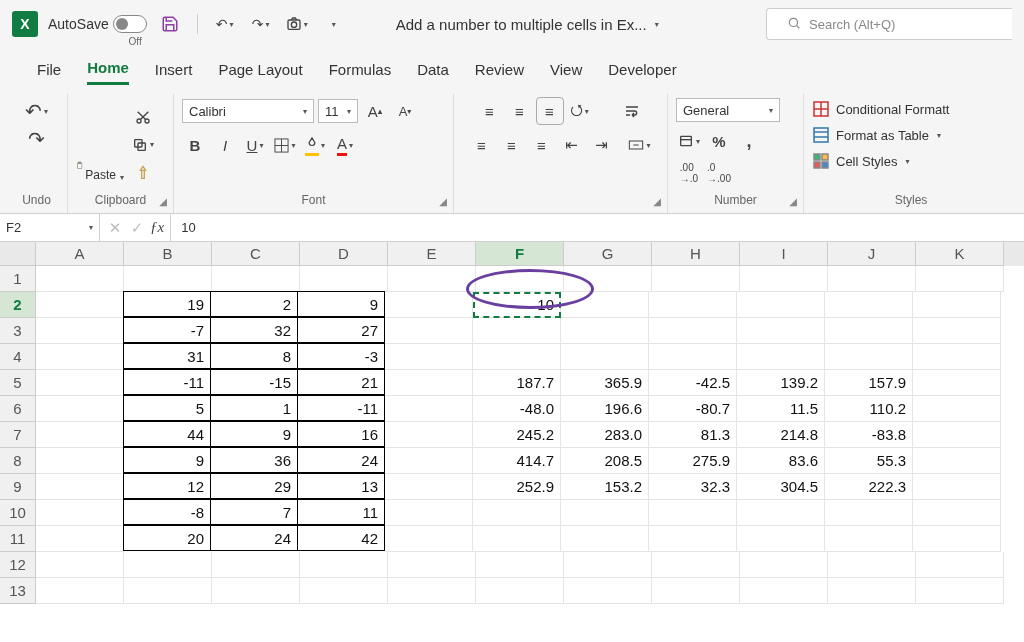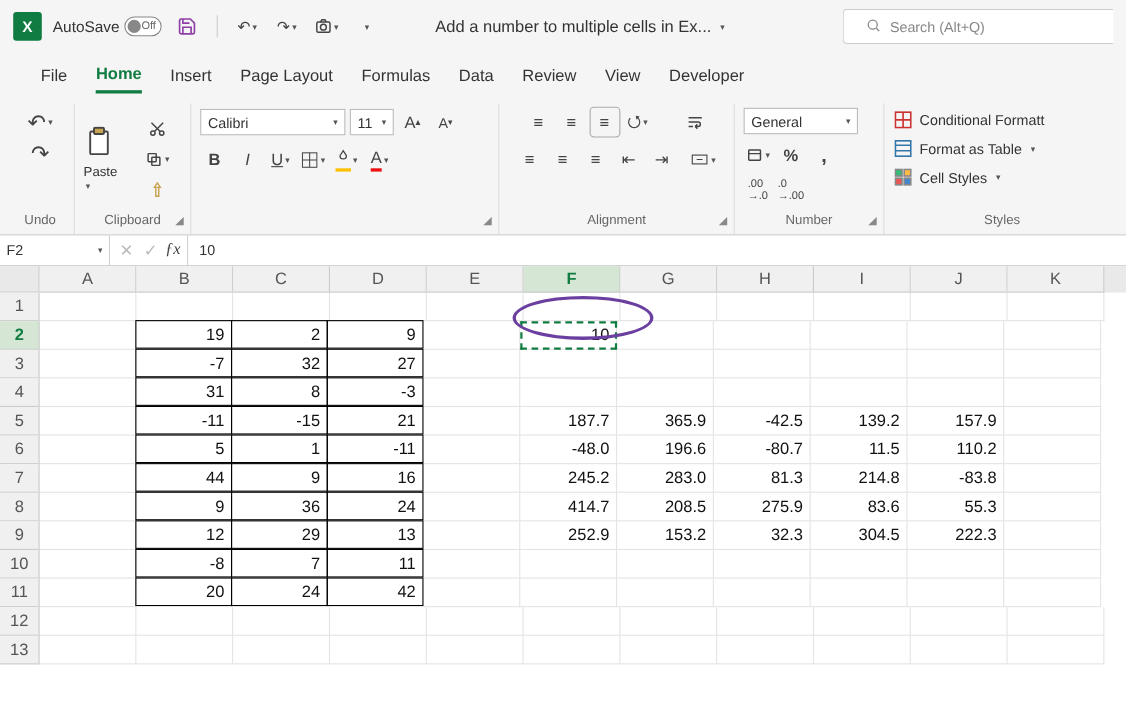--- a/index.html
+++ b/index.html
@@ -30,21 +30,21 @@
   }
   .autosave { display: flex; align-items: center; gap: 4px; font-size: 14px; }
   .toggle {
     width: 34px; height: 18px; border-radius: 9px; border: 1px solid #888;
     position: relative; background: #fff;
   }
   .toggle::after {
     content: ""; position: absolute; width: 12px; height: 12px; border-radius: 50%;
     background: #888; left: 2px; top: 2px;
   }
-  .toggle-label { font-size: 10px; position: absolute; right: 4px; top: 2px; color: #666; }
+  .toggle-label { font-size: 10px; position: absolute; right: 4px; top: 20px; color: #666; }
   .save-icon {
     width: 22px; height: 22px; display: flex; align-items: center; justify-content: center;
     color: #8e3ea6; font-size: 17px;
   }
   .titlebar-sep { width: 1px; height: 20px; background: #ccc; margin: 0 4px; }
   .qat-btn {
     width: 26px; height: 26px; display: flex; align-items: center; justify-content: center;
     font-size: 14px; color: #444; border-radius: 3px;
   }
   .chev { font-size: 8px; margin-left: 2px; color: #555; }
@@ -85,21 +85,21 @@
     text-align: center; font-size: 12px; color: #666; padding: 2px 0;
     display: flex; justify-content: center; align-items: center; gap: 4px;
   }
   .launcher { font-size: 10px; color: #888; position: absolute; right: 6px; bottom: 6px; }
   .rbtn {
     width: 26px; height: 26px; display: flex; align-items: center; justify-content: center;
     border-radius: 3px; font-size: 15px; color: #444;
   }
   .stackv { display: flex; flex-direction: column; gap: 2px; }
   .bigbtn {
-    display: flex; flex-direction: column; align-items: flex-start; justify-content: center;
+    display: flex; align-items: flex-end; justify-content: center;
     width: 48px; height: 74px; gap: 2px; font-size: 12px; color: #333;
   }
   .font-select {
     height: 24px; border: 1px solid #bbb; background: #fff; font-size: 13px;
     padding: 0 6px; display: flex; align-items: center; justify-content: space-between;
   }
   .fontname { width: 132px; }
   .fontsize { width: 40px; }
   .rowflex { display: flex; gap: 4px; align-items: center; }
   .color-underline-yellow { border-bottom: 3px solid #ffc000; padding-bottom: 1px; }
@@ -303,20 +303,21 @@
               </svg>
           </span>
             <span class="chev">▾</span>
         </div>
         <div class="rbtn">
           <span class="color-underline-red">A</span>
             <span class="chev">▾</span>
         </div>
       </div>
     </div>
+    <div class="group-label">Font</div>
     <span class="launcher">◢</span>
   </div>
 
   <div class="group" style="width:214px">
     <div class="group-body stackv" style="gap:8px">
       <div class="rowflex">
         <div class="rbtn">≡</div>
         <div class="rbtn">≡</div>
         <div class="rbtn" style="outline:1px solid #aaa">≡</div>
         <div class="rbtn">⭯<span class="chev">▾</span></div>
@@ -336,21 +337,20 @@
         <div style="width:4px"></div>
         <div class="rbtn">
           <svg width="16" height="16" viewBox="0 0 24 24" fill="none" stroke="#444" stroke-width="1.5">
               <rect x="2" y="6" width="20" height="12"></rect>
               <line x1="8" y1="12" x2="16" y2="12"></line>
             </svg>
             <span class="chev">▾</span>
         </div>
       </div>
     </div>
-    <div class="group-label">Alignment</div>
     <span class="launcher">◢</span>
   </div>
 
   <div class="group" style="width:136px">
     <div class="group-body stackv" style="gap:6px;align-items:flex-start">
       <div class="number-select">
         <span>General</span>
           <span class="chev">▾</span>
       </div>
       <div class="rowflex">

